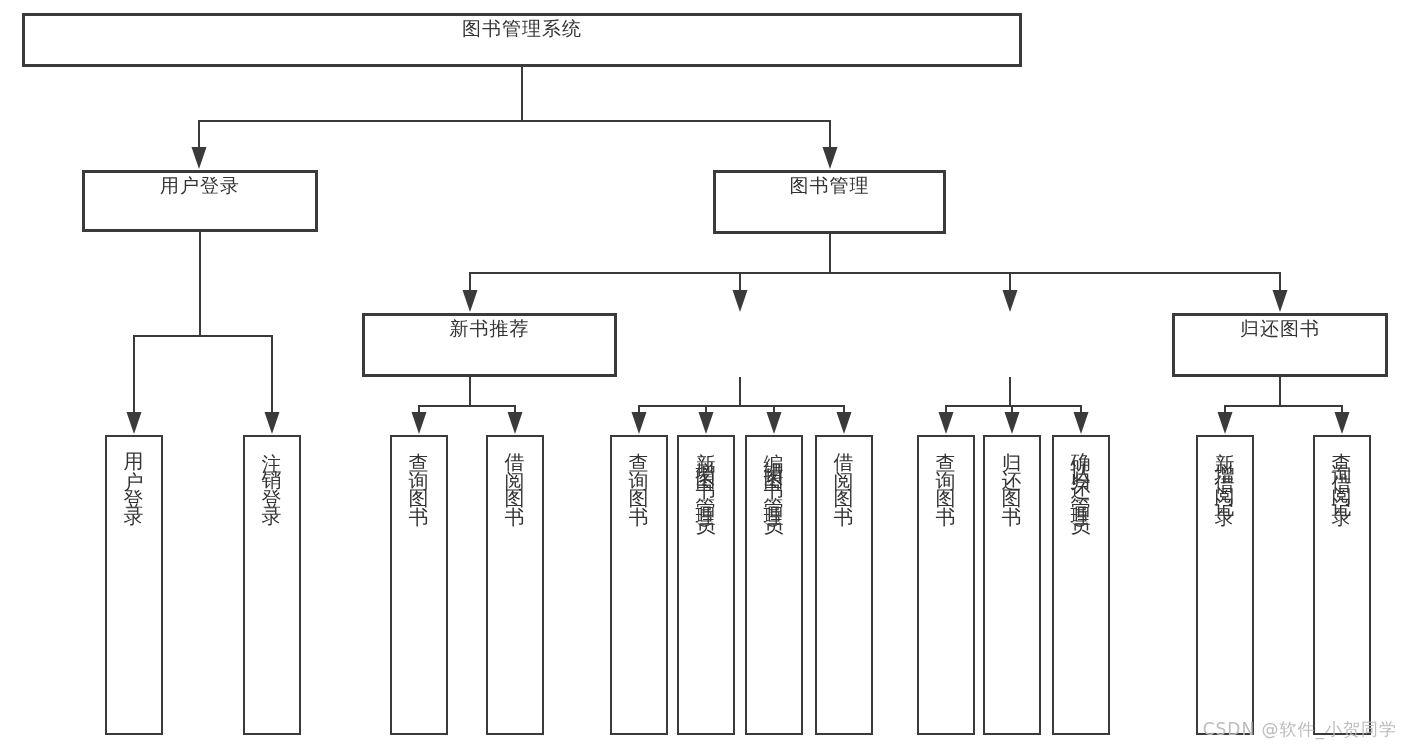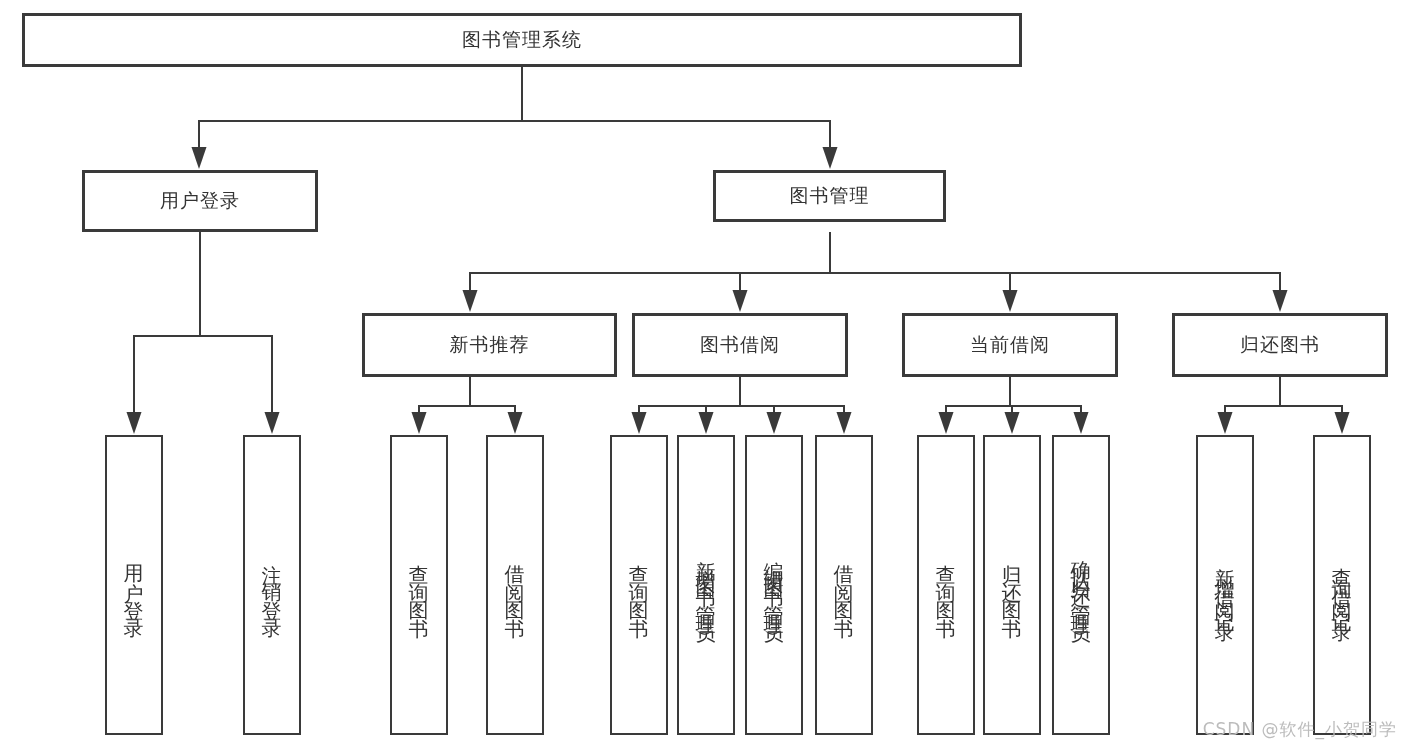--- a/index.html
+++ b/index.html
@@ -19,21 +19,20 @@
     position: absolute;
     left: 0; top: 0;
     width: 1405px; height: 747px;
   }
   .box {
     position: absolute;
     background: #ffffff;
     border: 3px solid #3a3a3a;
     box-sizing: border-box;
     display: flex;
-    align-items: center;
     justify-content: center;
     color: #333333;
   }
   .hbox span {
     font-size: 19px;
     letter-spacing: 1px;
     white-space: nowrap;
   }
   .leaf {
     top: 435px;
@@ -107,32 +106,26 @@
     </g>
   </svg>
 
   <div class="box hbox" style="left:22px; top:13px; width:1000px; height:54px">
     <span>图书管理系统</span>
   </div>
 
   <div class="box hbox" style="left:82px; top:170px; width:236px; height:62px">
     <span>用户登录</span>
   </div>
-  <div class="box hbox" style="left:713px; top:170px; width:233px; height:52px">
+  <div class="box hbox" style="left:713px; top:170px; width:233px; height:64px">
     <span>图书管理</span>
   </div>
 
   <div class="box hbox" style="left:362px; top:313px; width:255px; height:64px">
     <span>新书推荐</span>
-  </div>
-  <div class="box hbox" style="left:632px; top:313px; width:216px; height:64px">
-    <span>图书借阅</span>
-  </div>
-  <div class="box hbox" style="left:902px; top:313px; width:216px; height:64px">
-    <span>当前借阅</span>
   </div>
   <div class="box hbox" style="left:1172px; top:313px; width:216px; height:64px">
     <span>归还图书</span>
   </div>
 
   <div class="box leaf" style="left:105px">
     <span>用户登录</span>
   </div>
   <div class="box leaf" style="left:243px">
     <span>注销登录</span>

